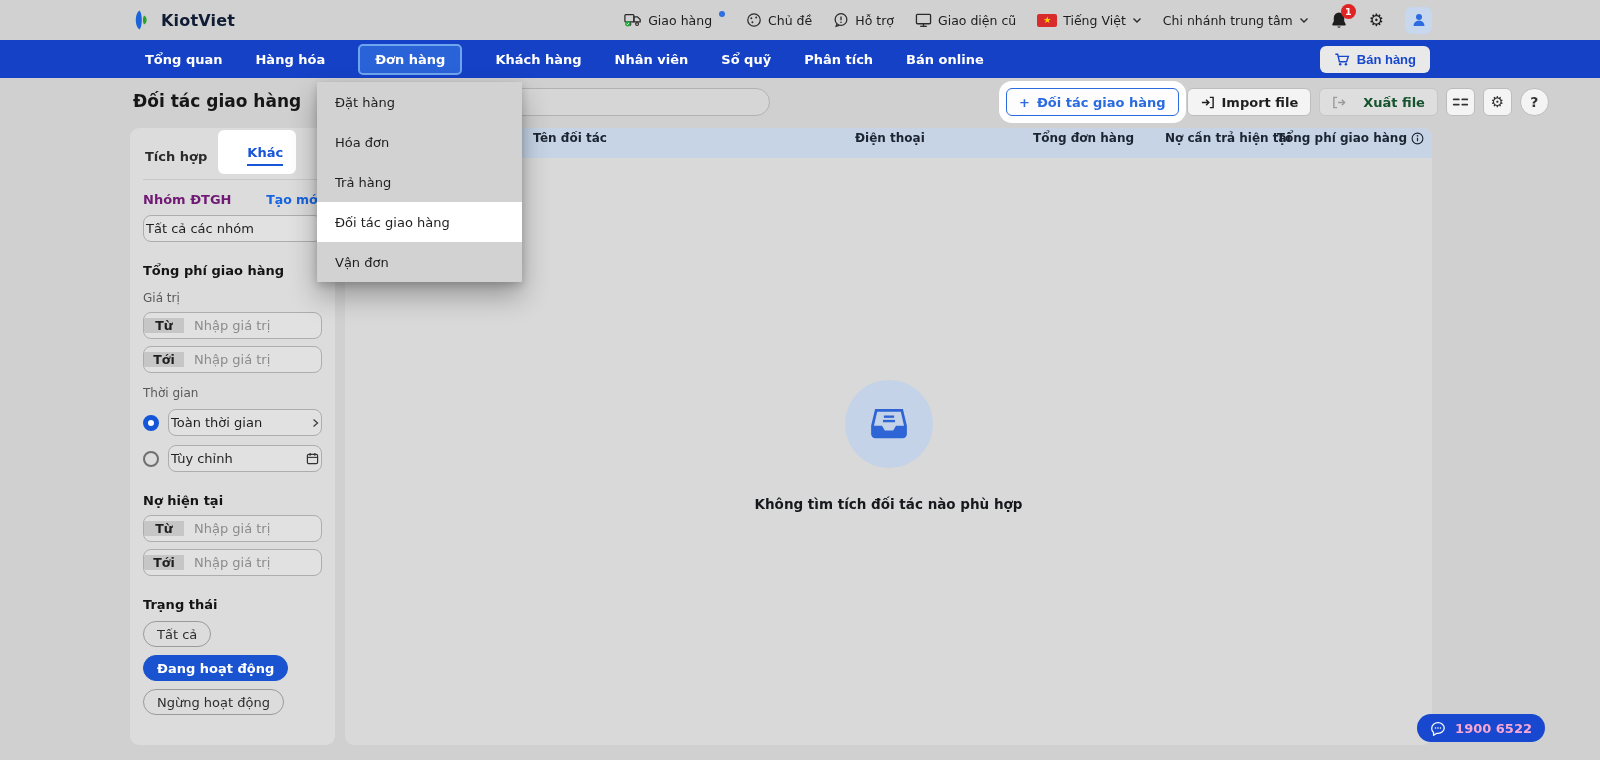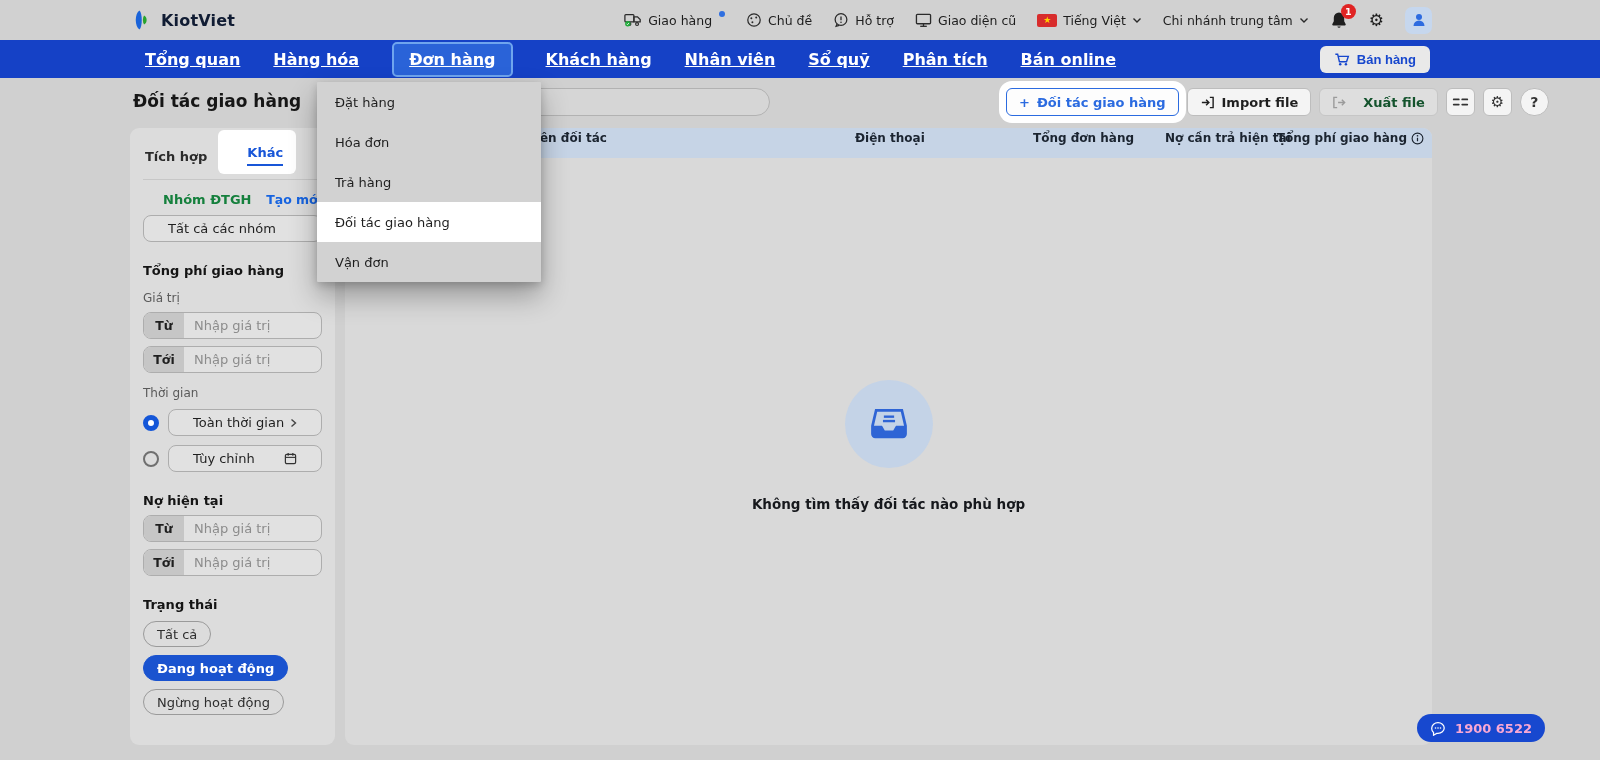--- a/index.html
+++ b/index.html
@@ -16,21 +16,21 @@
   .sup-dot { width:6px; height:6px; background:#2f6fe0; border-radius:50%; position:relative; top:-6px; margin-left:1px; }
   .flag { width:20px; height:13px; background:#d82c2c; border-radius:2px; color:#ffd200; font-size:9px; display:flex; align-items:center; justify-content:center; line-height:1; }
   .bell-wrap { position:relative; }
   .badge { position:absolute; top:-7px; right:-8px; min-width:15px; height:15px; background:#e02424; color:#fff; border-radius:8px; font-size:9.5px; font-weight:700; display:flex; align-items:center; justify-content:center; padding:0 3px; }
   .gear-glyph { font-size:17px; color:#1e1e1e; line-height:1; }
   .avatar { width:27px; height:27px; border-radius:7px; background:#c6d7ee; display:flex; align-items:center; justify-content:center; }
 
   
   .navbar { height:38px; background:#1541c6; display:flex; align-items:center; padding-left:145px; padding-right:170px; }
   .nav-items { display:flex; align-items:center; gap:33px; }
-  .nav-item { color:#fff; font-size:16px; font-weight:700; cursor:pointer; white-space:nowrap;text-decoration:underline; }
+  .nav-item { color:#fff; font-size:13px; font-weight:700; cursor:pointer; white-space:nowrap; }
   .nav-item.active { background:#2a63d8; border:2px solid #6fa5ee; border-radius:5px; padding:6px 15px; }
   .sell-btn { margin-left:auto; height:27px; background:#e9e9e9; border:none; border-radius:6px; display:flex; align-items:center; gap:7px; padding:0 14px; color:#1747cd; font-size:13px; font-weight:700; cursor:pointer; }
 
   
   .content { position:absolute; top:78px; left:0; right:0; bottom:0; }
   .page-title { position:absolute; left:133px; top:13px; font-size:17px; font-weight:800; color:#161616; }
   .search-box { position:absolute; left:365px; top:10px; width:405px; height:28px; border:1px solid #b2b2b2; border-radius:14px; background:#d6d6d6; display:flex; align-items:center; }
   .search-box input { border:none; background:transparent; outline:none; width:100%; padding:0 18px; font-size:13.5px; color:#4c5a74; font-family:inherit; }
   .search-box input::placeholder { color:#4c5a74; opacity:1; }
 
@@ -42,25 +42,25 @@
   .icon-btn { width:29px; height:28px; padding:0; justify-content:center; background:#f4f4f4; border:1px solid #bdbdbd; color:#333; }
   .icon-btn.round { border-radius:14px; }
 
   
   .side-panel { position:absolute; left:130px; top:50px; width:205px; height:617px; background:#dcdcdc; border-radius:9px; padding:10px 13px; }
   .tabs { display:flex; gap:24px; padding:2px 2px 0 2px; border-bottom:1px solid #c7c7c7; height:42px; align-items:flex-start; }
   .tab { font-size:13px; font-weight:700; color:#2b2b2b; padding-top:9px; cursor:pointer; }
   .tab.active { color:#1856d8; background:#ffffff; border-radius:6px; margin:-6px -13px 0 -13px; padding:15px 13px 14px 29px; position:relative; top:-4px; }
   .tab.active .tab-label { border-bottom:2px solid #1856d8; padding-bottom:4px; }
   .filter-row-head { display:flex; justify-content:space-between; align-items:center; margin-top:12px; }
-  .f-title { font-size:13px; font-weight:700; color:#15803d;margin-left:20px; }
+  .f-title { font-size:13px; font-weight:700; color:#701a75; }
   .link { font-size:12.5px; color:#1764e0; font-weight:600; cursor:pointer; }
-  .ctl { height:27px; border:1px solid #adadad; border-radius:8px; display:flex; align-items:center; justify-content:space-between; padding:0 24px; font-size:13px; color:#1f1f1f; background:rgba(255,255,255,.16); margin-top:8px; cursor:pointer; }
+  .ctl { height:27px; border:1px solid #adadad; border-radius:8px; display:flex; align-items:center; justify-content:space-between; padding:0 2px; font-size:13px; color:#1f1f1f; background:rgba(255,255,255,.16); margin-top:8px; cursor:pointer; }
   .sub-label { font-size:12px; color:#5a5a5a; margin-top:13px; }
-  .ip { display:flex; height:27px; border:1px solid #adadad; border-radius:8px; overflow:hidden; margin-top:7px; background:rgba(255,255,255,.14); }
+  .ip { display:flex; height:27px; border:1px solid #adadad; border-radius:8px; overflow:hidden; margin-top:7px; background:rgba(255,255,255,.14);align-items:center; }
   .ip .prefix { width:40px; background:#c6c6c6; color:#1f1f1f; font-weight:700; font-size:12.5px; display:flex; align-items:center; justify-content:center; }
   .ip input { flex:1; min-width:0; border:none; background:transparent; outline:none; padding:0 10px; font-size:13px; color:#333; font-family:inherit; }
   .ip input::placeholder { color:#8c8c8c; opacity:1; }
   .radio-row { display:flex; align-items:center; gap:9px; margin-top:9px; }
   .radio { width:16px; height:16px; border-radius:50%; flex:0 0 auto; cursor:pointer; }
   .radio.checked { border:5px solid #1456d8; background:#fff; }
   .radio.unchecked { border:2px solid #6f6f6f; background:transparent; }
   .radio-row .ctl { flex:1; margin-top:0; }
   .section-title { font-size:13px; font-weight:700; color:#141414; margin-top:21px; }
   .pills { display:flex; flex-wrap:wrap; gap:8px; margin-top:9px; }
@@ -69,21 +69,21 @@
 
   
   .main-panel { position:absolute; left:345px; top:50px; width:1087px; height:617px; background:#d9d9d9; border-radius:9px; overflow:hidden; }
   .thead { position:relative; height:30px; background:#c6d4e6; }
   .th { position:absolute; top:0; height:20px; display:flex; align-items:center; gap:4px; font-size:12px; font-weight:700; color:#1b2430; white-space:nowrap; }
   .empty-state { position:absolute; left:0; right:0; top:252px; text-align:center; }
   .empty-circle { width:88px; height:88px; border-radius:50%; background:#c4d3e7; margin:0 auto; display:flex; align-items:center; justify-content:center; }
   .empty-msg { margin-top:28px; font-size:13.5px; font-weight:700; color:#16181c; }
 
   
-  .dropdown { position:absolute; left:317px; top:4px; width:224px; background:#d2d2d2; border-radius:1px; box-shadow:0 14px 28px rgba(0,0,0,.30), 0 3px 8px rgba(0,0,0,.18); z-index:30; overflow:hidden; }
+  .dropdown { position:absolute; left:317px; top:4px; width:205px; background:#d2d2d2; border-radius:1px; box-shadow:0 14px 28px rgba(0,0,0,.30), 0 3px 8px rgba(0,0,0,.18); z-index:30; overflow:hidden; }
   .dd-item { height:40px; display:flex; align-items:center; padding:0 18px; font-size:13px; color:#1e1e1e; cursor:pointer; white-space:nowrap; }
   .dd-item.active { background:#ffffff; }
 
   
   .chat-btn { position:absolute; right:55px; bottom:18px; height:28px; background:#1748cf; border:none; border-radius:14px; color:#f9a8d4; font-size:13px; font-weight:700; display:flex; align-items:center; gap:9px; padding:0 13px; cursor:pointer; font-family:inherit; }
 </style>
 </head>
 <body>
 
 <header class="topbar">
@@ -326,21 +326,21 @@
 
     <div class="empty-state">
       <div class="empty-circle">
         <svg width="44" height="44" viewBox="0 0 24 24">
           <path d="M5 4.5 h14 l2 8.5 v4.5 a1.5 1.5 0 0 1 -1.5 1.5 h-15 A1.5 1.5 0 0 1 3 17.5 V13 z" fill="none" stroke="#2e64d5" stroke-width="1.5"></path>
           <path d="M3 13 h5.2 l1.5 2.6 h4.6 L15.8 13 H21 v4.5 a1.5 1.5 0 0 1 -1.5 1.5 h-15 A1.5 1.5 0 0 1 3 17.5 z" fill="#2e64d5"></path>
           <line x1="9.2" y1="8" x2="14.8" y2="8" stroke="#2e64d5" stroke-width="1.3"></line>
           <line x1="8.7" y1="10.4" x2="15.3" y2="10.4" stroke="#2e64d5" stroke-width="1.3"></line>
         </svg>
       </div>
-      <div class="empty-msg">Không tìm thấy đối tác nào phù hợp</div>
+      <div class="empty-msg">Không tìm tích đối tác nào phù hợp</div>
     </div>
   </section>
 
   <div class="dropdown">
     <div class="dd-item">Đặt hàng</div>
     <div class="dd-item">Hóa đơn</div>
     <div class="dd-item">Trả hàng</div>
     <div class="dd-item active">Đối tác giao hàng</div>
     <div class="dd-item">Vận đơn</div>
   </div>

